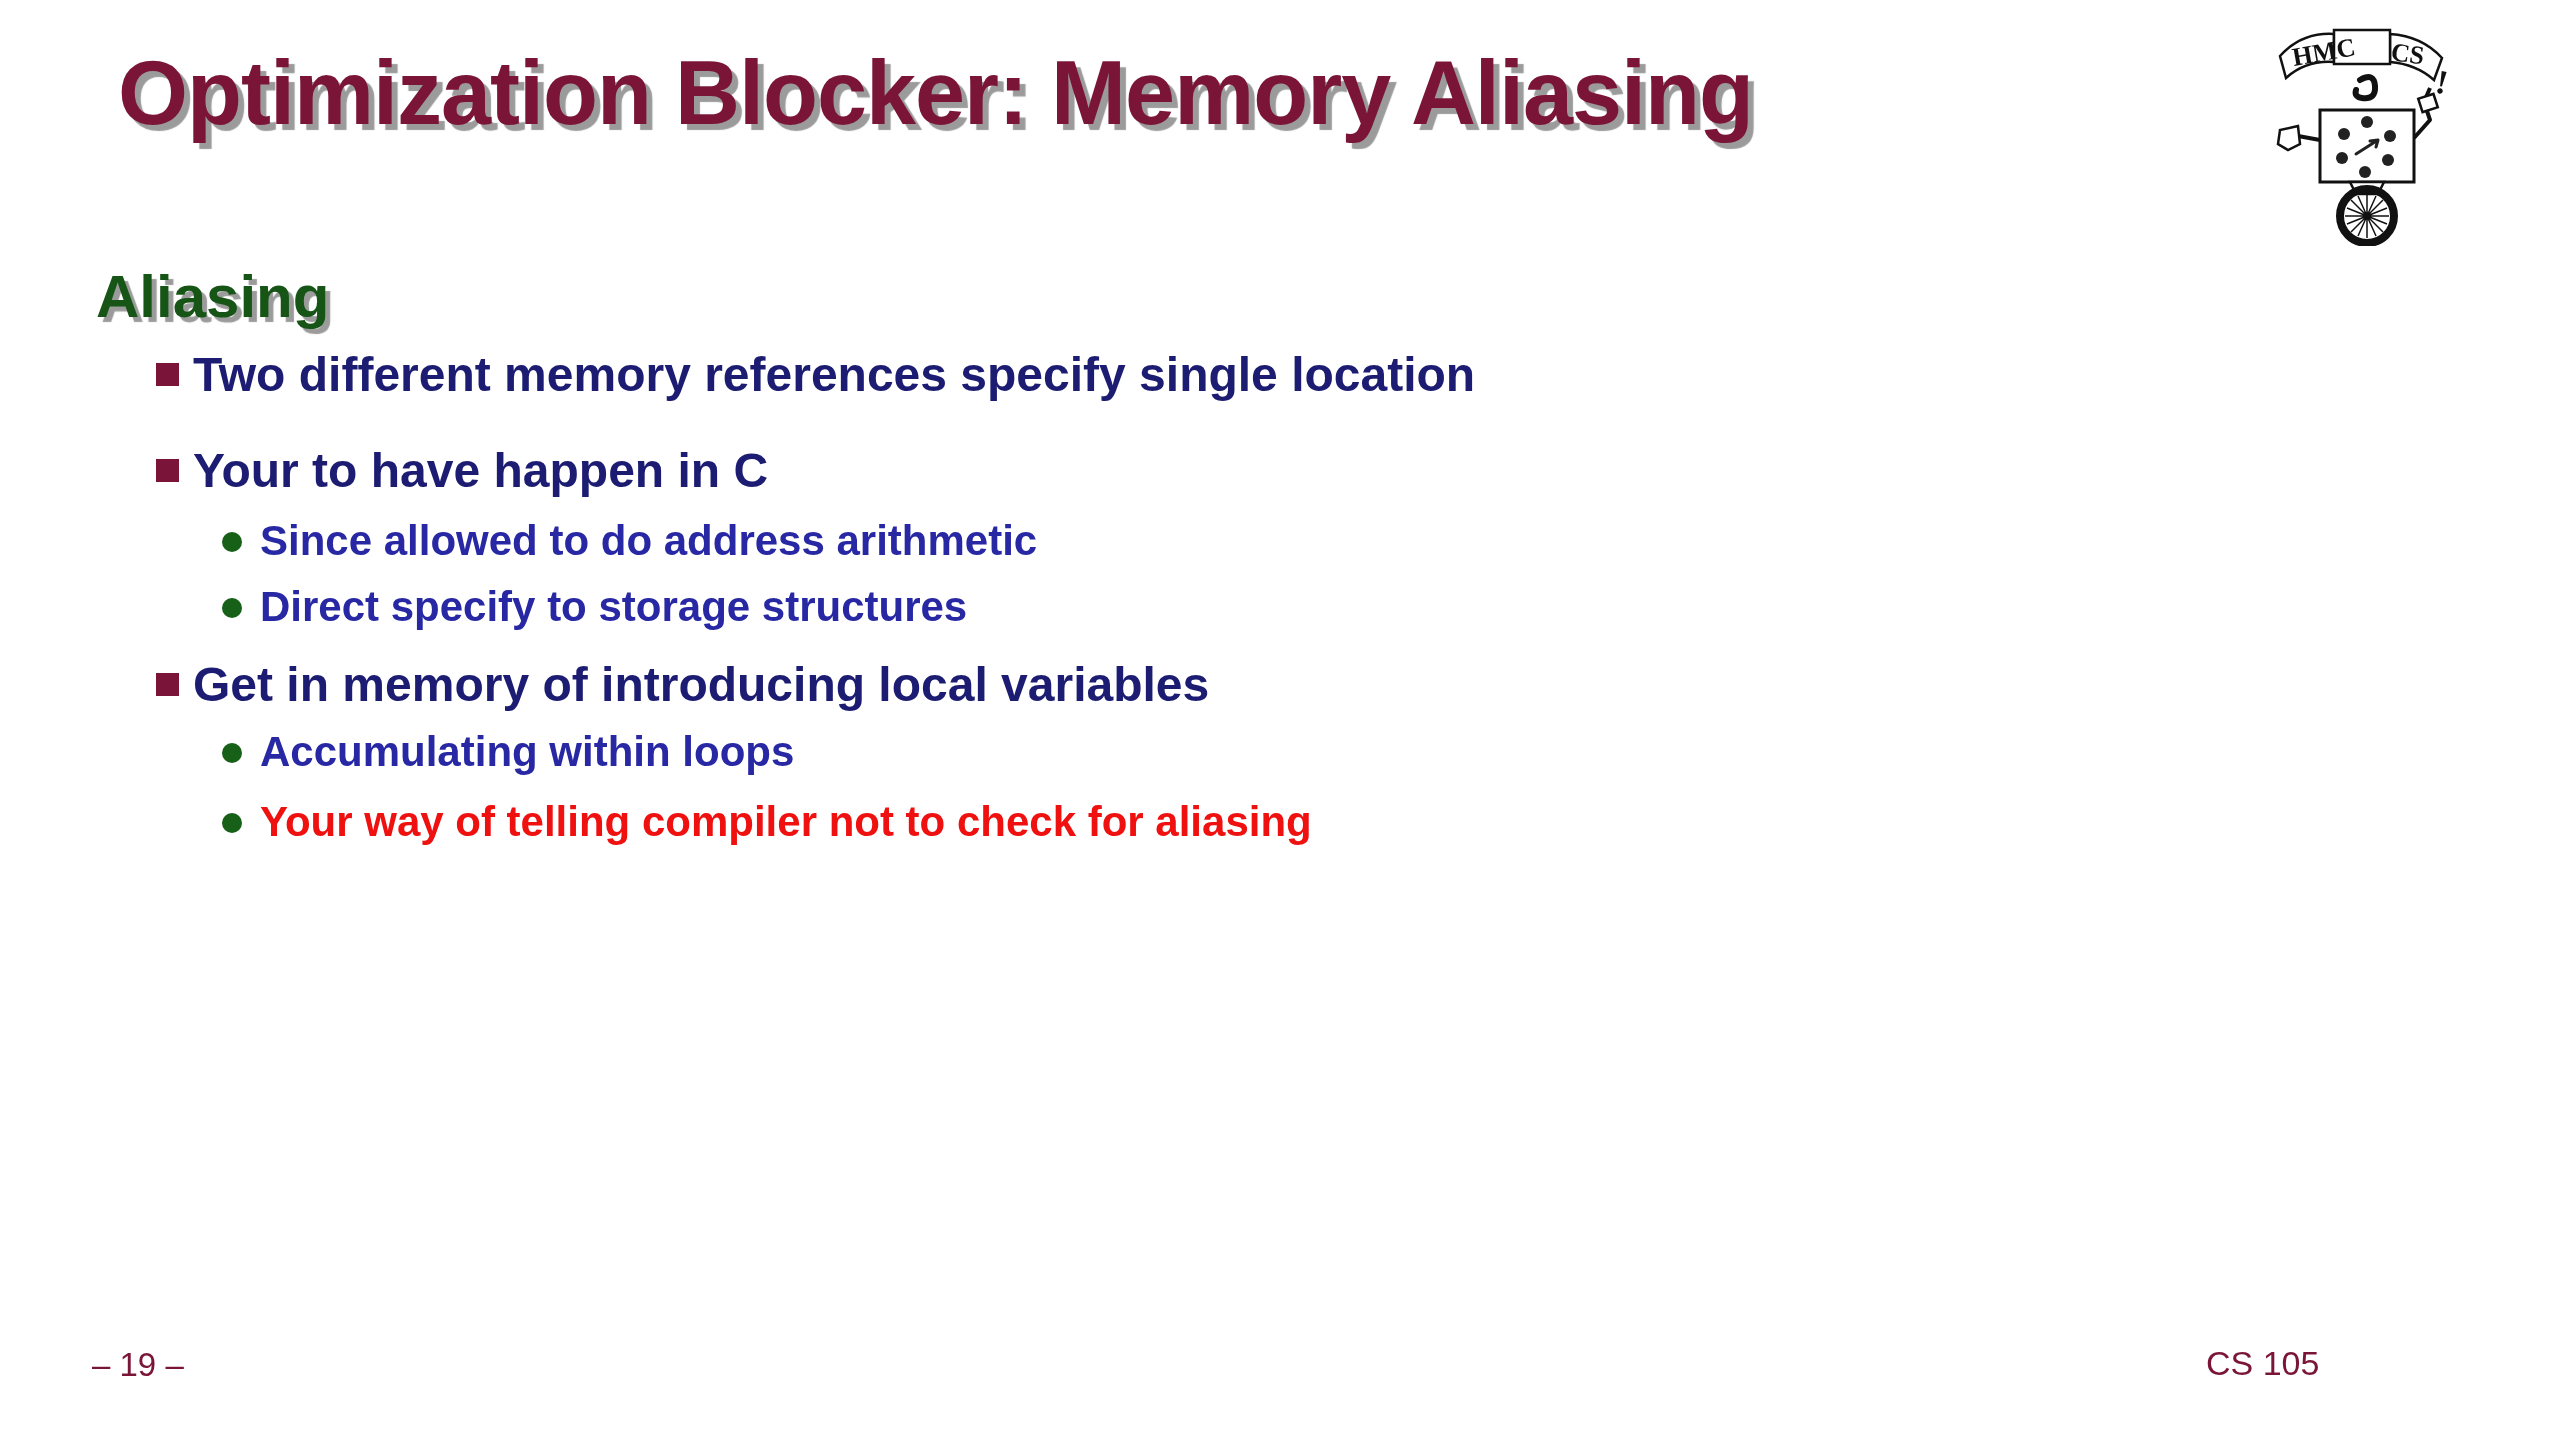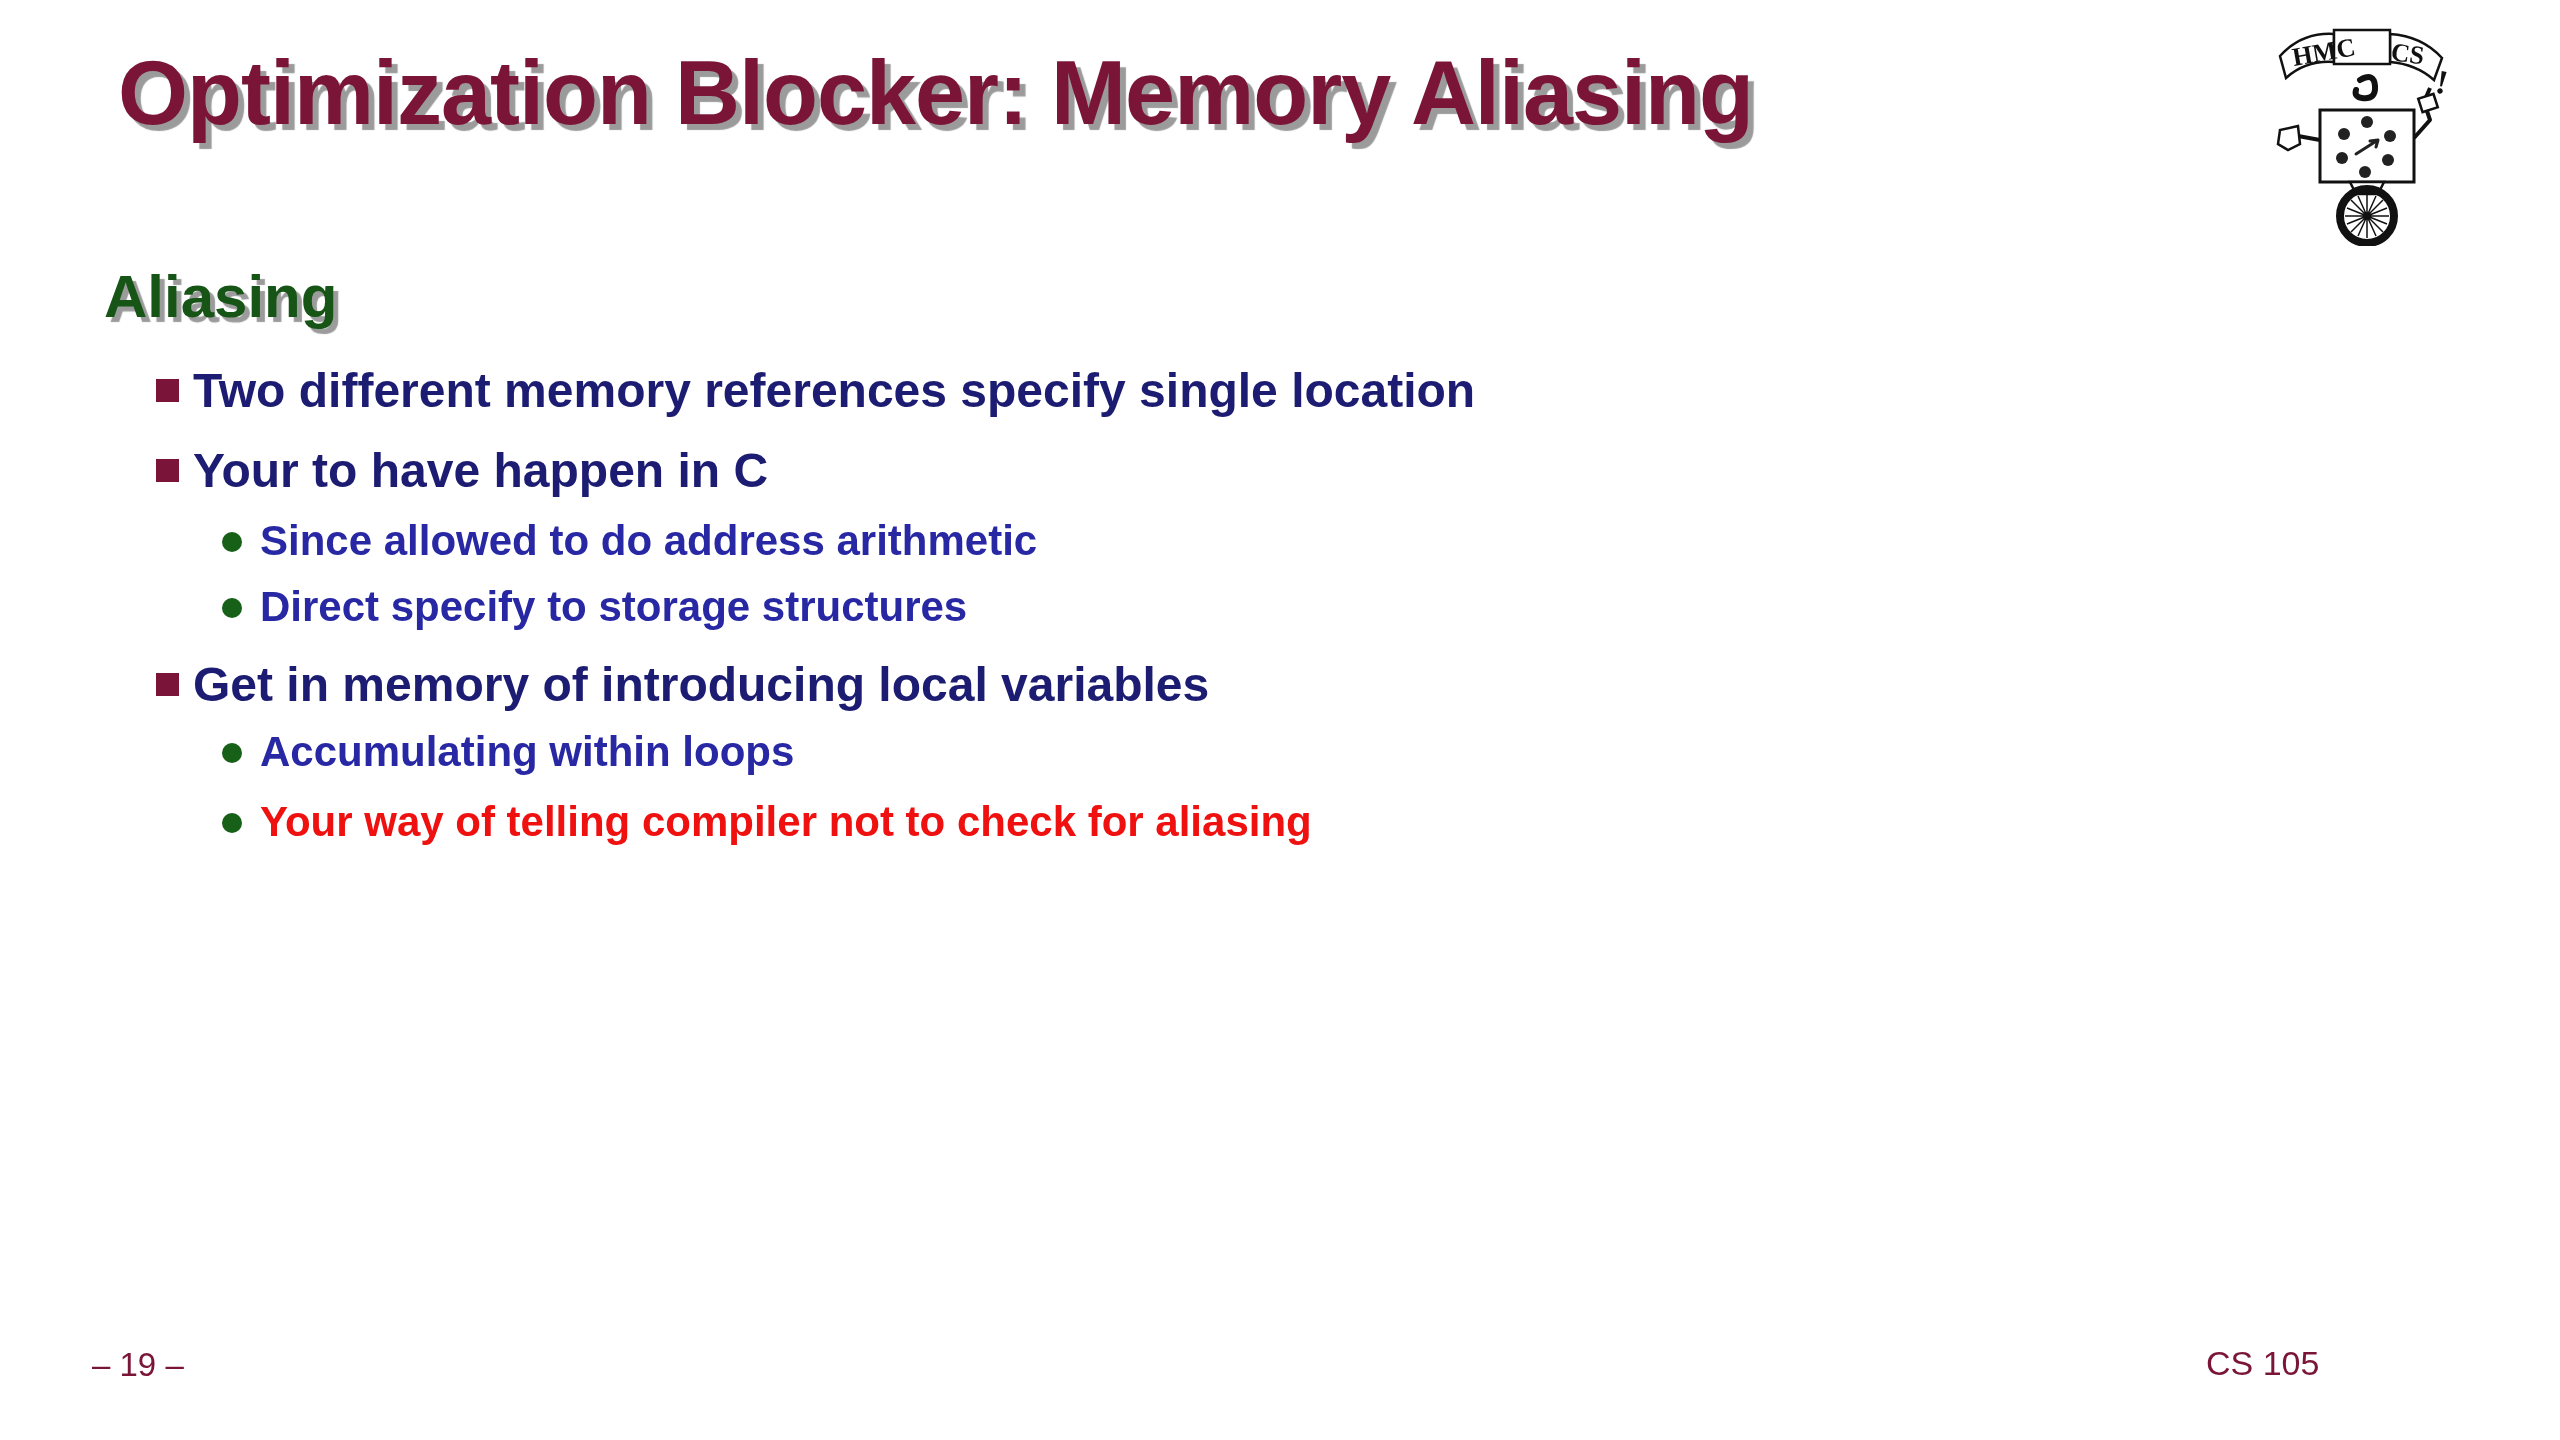--- a/index.html
+++ b/index.html
@@ -31,21 +31,20 @@
   }
 
   .logo{position:absolute;left:2272px;top:18px;width:184px;height:228px;}
 
   .heading{
     position:absolute;left:96px;top:262px;
     font-size:60px;font-weight:bold;
     color:var(--heading-green);
     text-shadow:5px 5px 1px var(--shadow-gray);
     white-space:nowrap;
-    margin-left:8px;
   }
 
   .row{position:absolute;display:flex;align-items:flex-start;white-space:nowrap;}
   .row.l1{left:156px;}
   .row.l2{left:222px;}
 
   .sq{
     flex:0 0 auto;width:23px;height:23px;
     background:var(--bullet-square-maroon);
     margin:13px 14px 0 0;
@@ -111,21 +110,21 @@
       <circle cx="95" cy="198" r="27" fill="none" stroke="#111" stroke-width="8"></circle>
       <g stroke="#111" stroke-width="1.5">
         <path d="M95 176 L95 220 M73 198 L117 198 M79 182 L111 214 M111 182 L79 214 M86 178 L104 218 M104 178 L86 218 M75 190 L115 206 M115 190 L75 206"></path>
       </g>
       <circle cx="95" cy="198" r="4" fill="#111"></circle>
     </svg>
   </div>
 
   <div class="heading">Aliasing</div>
 
-  <div class="row l1" style="top:366px">
+  <div class="row l1" style="top:350px">
     <span class="sq"></span>
     <span class="txt">Two different memory references specify single location</span>
   </div>
 
   <div class="row l1" style="top:446px">
     <span class="sq"></span>
     <span class="txt">Your to have happen in C</span>
   </div>
 
   <div class="row l2" style="top:519px">

